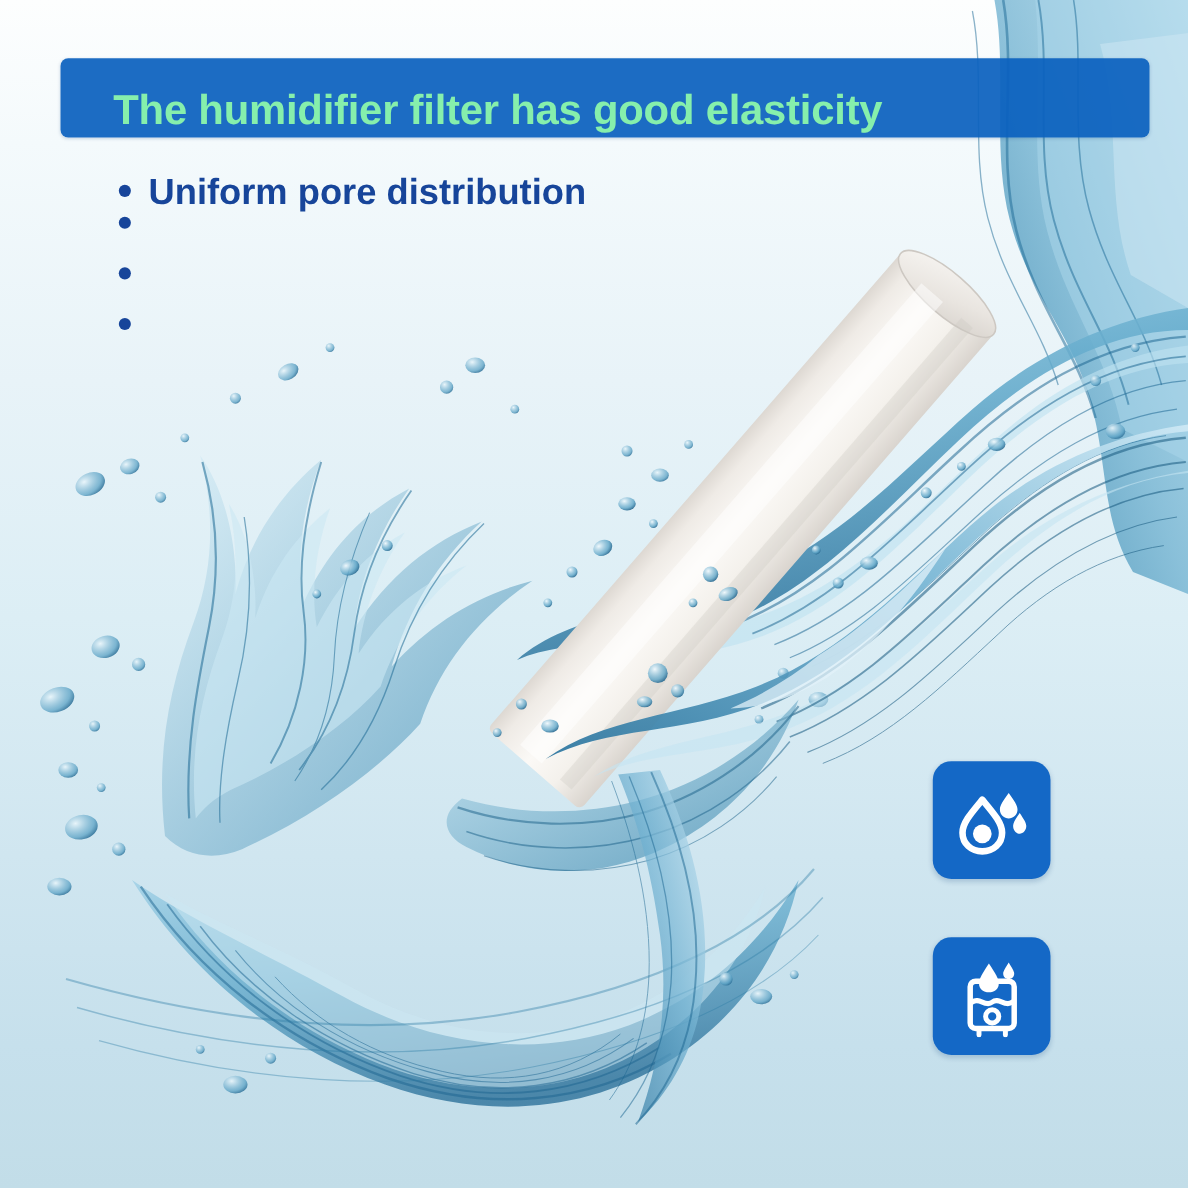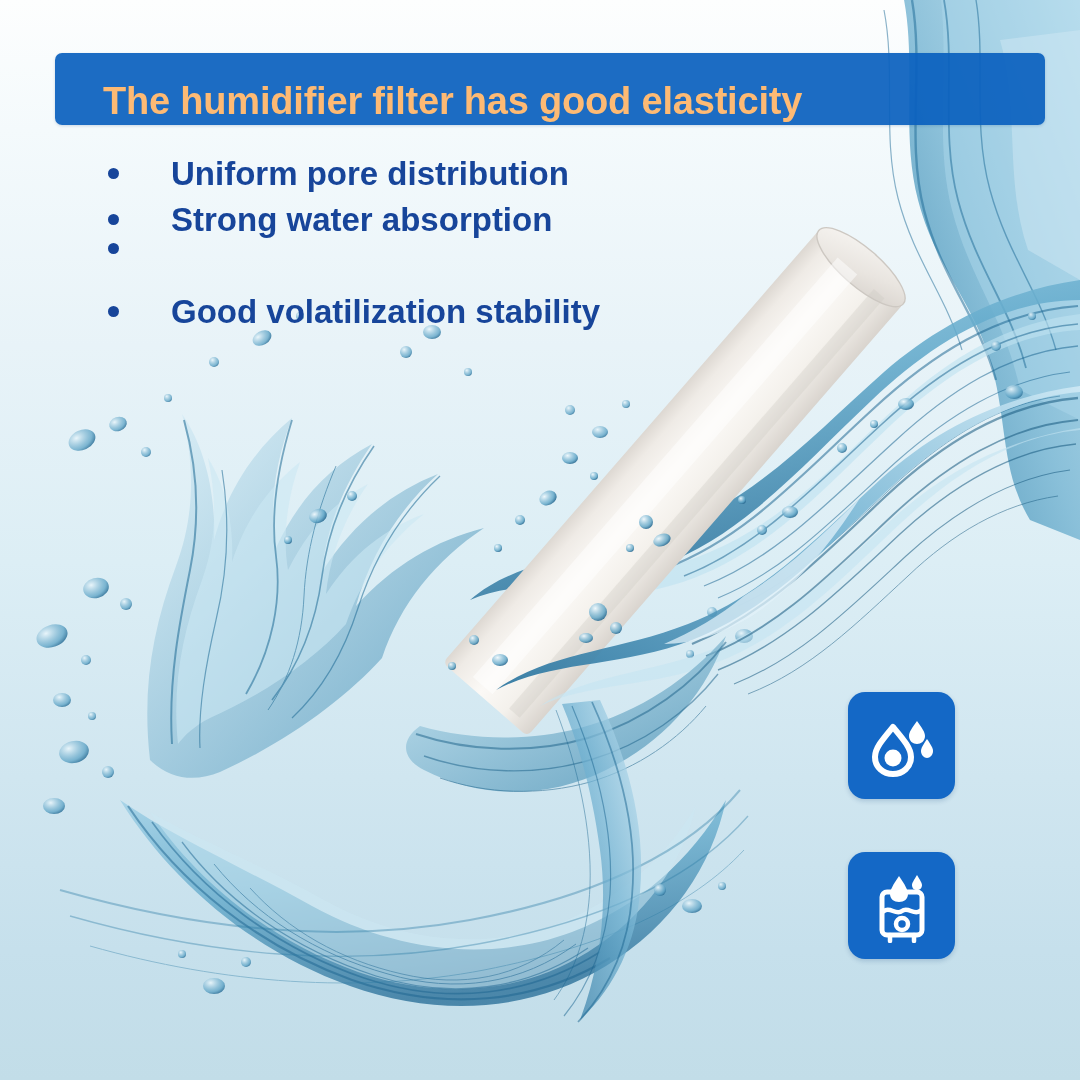--- a/index.html
+++ b/index.html
@@ -42,21 +42,21 @@
     width: 990px;
     height: 72px;
     background: rgba(11, 97, 190, 0.93);
     border-radius: 7px;
     z-index: 6;
     display: flex;
     align-items: center;
     box-shadow: 0 1px 3px rgba(10, 60, 120, 0.18);
   }
   #banner-title {
-    color: #fdba74;
+    color: #86efac;
     font-size: 38px;
     font-weight: 700;
     letter-spacing: -0.2px;
     padding-left: 48px;
     white-space: nowrap;
     line-height: 1;
     margin-top: 24px;
   }
 
   
@@ -66,21 +66,20 @@
     top: 157px;
     z-index: 6;
     margin: 0;
     padding: 0;
     list-style: none;
   }
   .feature-row {
     display: flex;
     align-items: baseline;
     height: 46px;
-    gap: 36px;
   }
   .bullet-dot {
     width: 11px;
     height: 11px;
     border-radius: 50%;
     background: #17459a;
     flex: none;
     position: relative;
     top: -6px;
   }
@@ -367,28 +366,26 @@
     <div id="banner-title">The humidifier filter has good elasticity</div>
   </div>
 
   <ul id="features">
     <li class="feature-row">
       <span class="bullet-dot"></span>
       <span class="feature-label">Uniform pore distribution</span>
     </li>
     <li class="feature-row">
       <span class="bullet-dot"></span>
-      <span class="feature-label">Strong water absorption</span>
     </li>
     <li class="feature-row">
       <span class="bullet-dot"></span>
     </li>
     <li class="feature-row">
       <span class="bullet-dot"></span>
-      <span class="feature-label">Good volatilization stability</span>
     </li>
   </ul>
 
   <div class="badge" id="badge-water-drops">
     <svg width="74" height="74" viewBox="0 0 74 74">
 
       <path d="M28 18 C 38 30, 46 39, 46 48 C 46 58, 38 65, 28 65
                C 18 65, 10 58, 10 48 C 10 39, 18 30, 28 18 Z" fill="none" stroke="#ffffff" stroke-width="6" stroke-linejoin="round"></path>
       <circle cx="28" cy="49" r="8.5" fill="#ffffff"></circle>
 

